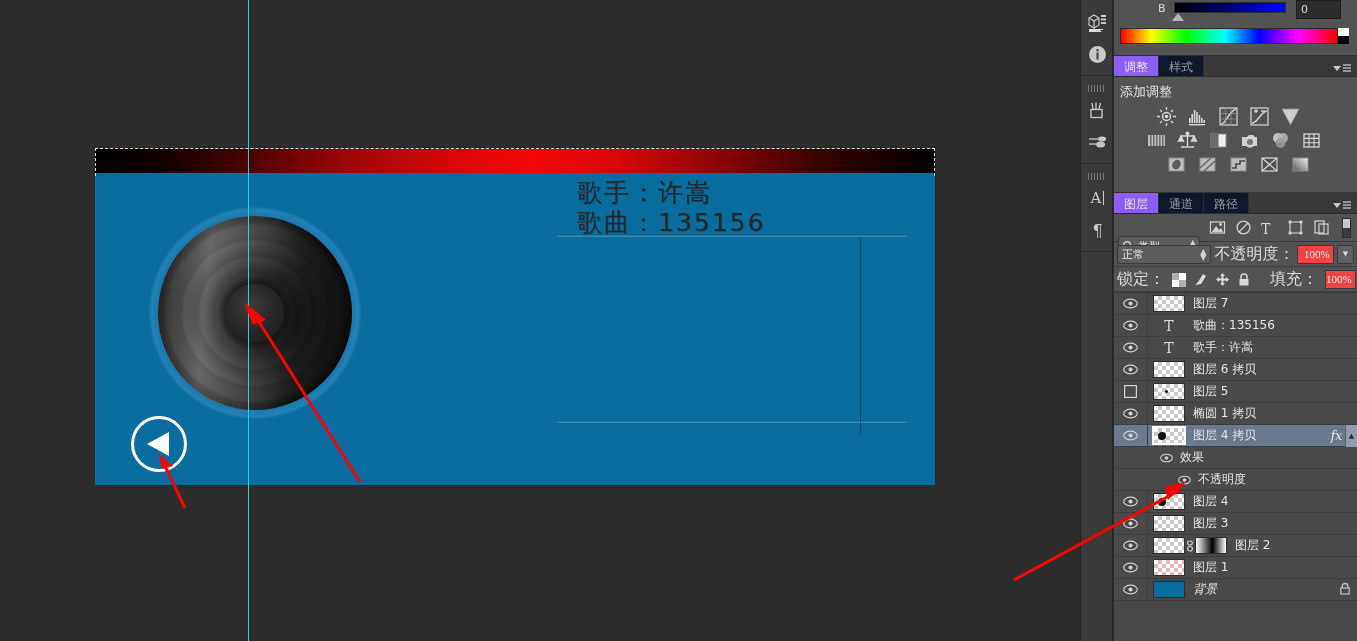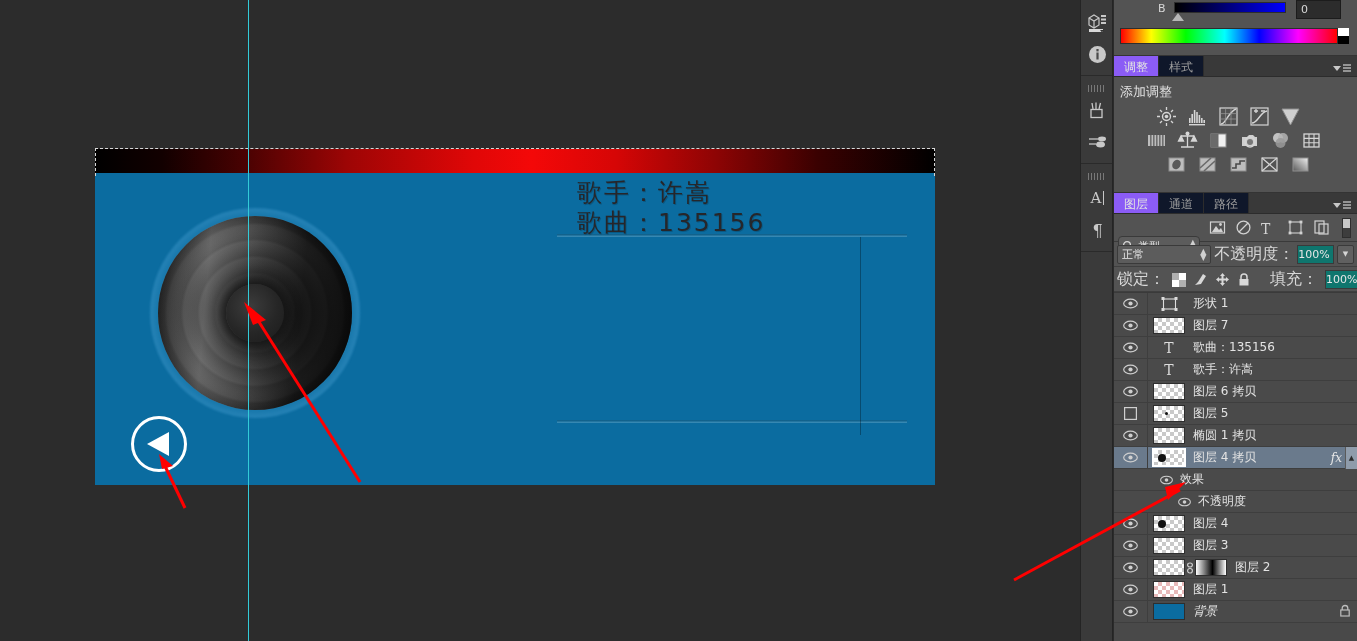--- a/index.html
+++ b/index.html
@@ -284,24 +284,24 @@
     border-radius: 2px; font-size: 11px; color: #e8e8e8;
     display: flex; align-items: center; padding: 0 4px;
     position: relative;
   }
   #blend-select .arrows {
     position: absolute; right: 4px; top: 3px;
     font-size: 8px; line-height: 6px; color: #d0d0d0;
   }
   .lab { font-size: 16px; color: #d8d8d8; white-space: nowrap; }
   .numfield {
-    width: 44px; height: 19px; background: #0f766e;
+    width: 44px; height: 19px; background: #ef4444;
     border: 1px solid #3a3a3a; color: #e6e6e6;
     font-size: 11px; display: flex; align-items: center;
-    justify-content: flex-end; padding-right: 3px;
+    justify-content: flex-end; padding-right: 3px; font-family: Liberation Serif, serif;
   }
   .spin {
     width: 21px; height: 19px; background: #606060;
     border: 1px solid #3a3a3a; border-radius: 2px;
     display: flex; align-items: center; justify-content: center;
     color: #d5d5d5; font-size: 7px;
   }
   .lock-row {
     height: 25px; display: flex; align-items: center;
     padding: 0 3px; gap: 7px;
@@ -777,40 +777,20 @@
           <rect x="2.5" y="7" width="9" height="6.5" fill="#d8d8d8"></rect>
         </svg>
       </div>
       <span class="lab" style="margin-left:12px;">填充：</span>
       <div class="numfield">100%</div>
       <div class="spin">▼</div>
     </div>
 
     <div id="layer-list">
 
-      <div class="layer-row">
-        <div class="eye-cell">
-          <svg width="15" height="11" viewBox="0 0 15 11">
-            <ellipse cx="7.5" cy="5.5" rx="6.8" ry="4.4" fill="none" stroke="#cfcfcf" stroke-width="1.2"></ellipse>
-            <circle cx="7.5" cy="5.5" r="2.1" fill="#cfcfcf"></circle>
-          </svg>
-        </div>
-        <div class="ticon">
-          <svg width="19" height="16" viewBox="0 0 19 16">
-            <rect x="3.5" y="3" width="12" height="10" fill="none" stroke="#dcdcdc" stroke-width="1.1"></rect>
-            <g fill="#dcdcdc">
-              <rect x="1.5" y="1" width="3" height="3"></rect>
-                <rect x="14.5" y="1" width="3" height="3"></rect>
-              <rect x="1.5" y="12" width="3" height="3"></rect>
-                <rect x="14.5" y="12" width="3" height="3"></rect>
-            </g>
-          </svg>
-        </div>
-        <div class="layer-name">形状 1</div>
-      </div>
 
       <div class="layer-row">
         <div class="eye-cell">
           <svg width="15" height="11" viewBox="0 0 15 11">
             <ellipse cx="7.5" cy="5.5" rx="6.8" ry="4.4" fill="none" stroke="#cfcfcf" stroke-width="1.2"></ellipse>
             <circle cx="7.5" cy="5.5" r="2.1" fill="#cfcfcf"></circle>
           </svg>
         </div>
         <div class="thumb checker"></div>
         <div class="layer-name">图层 7</div>

